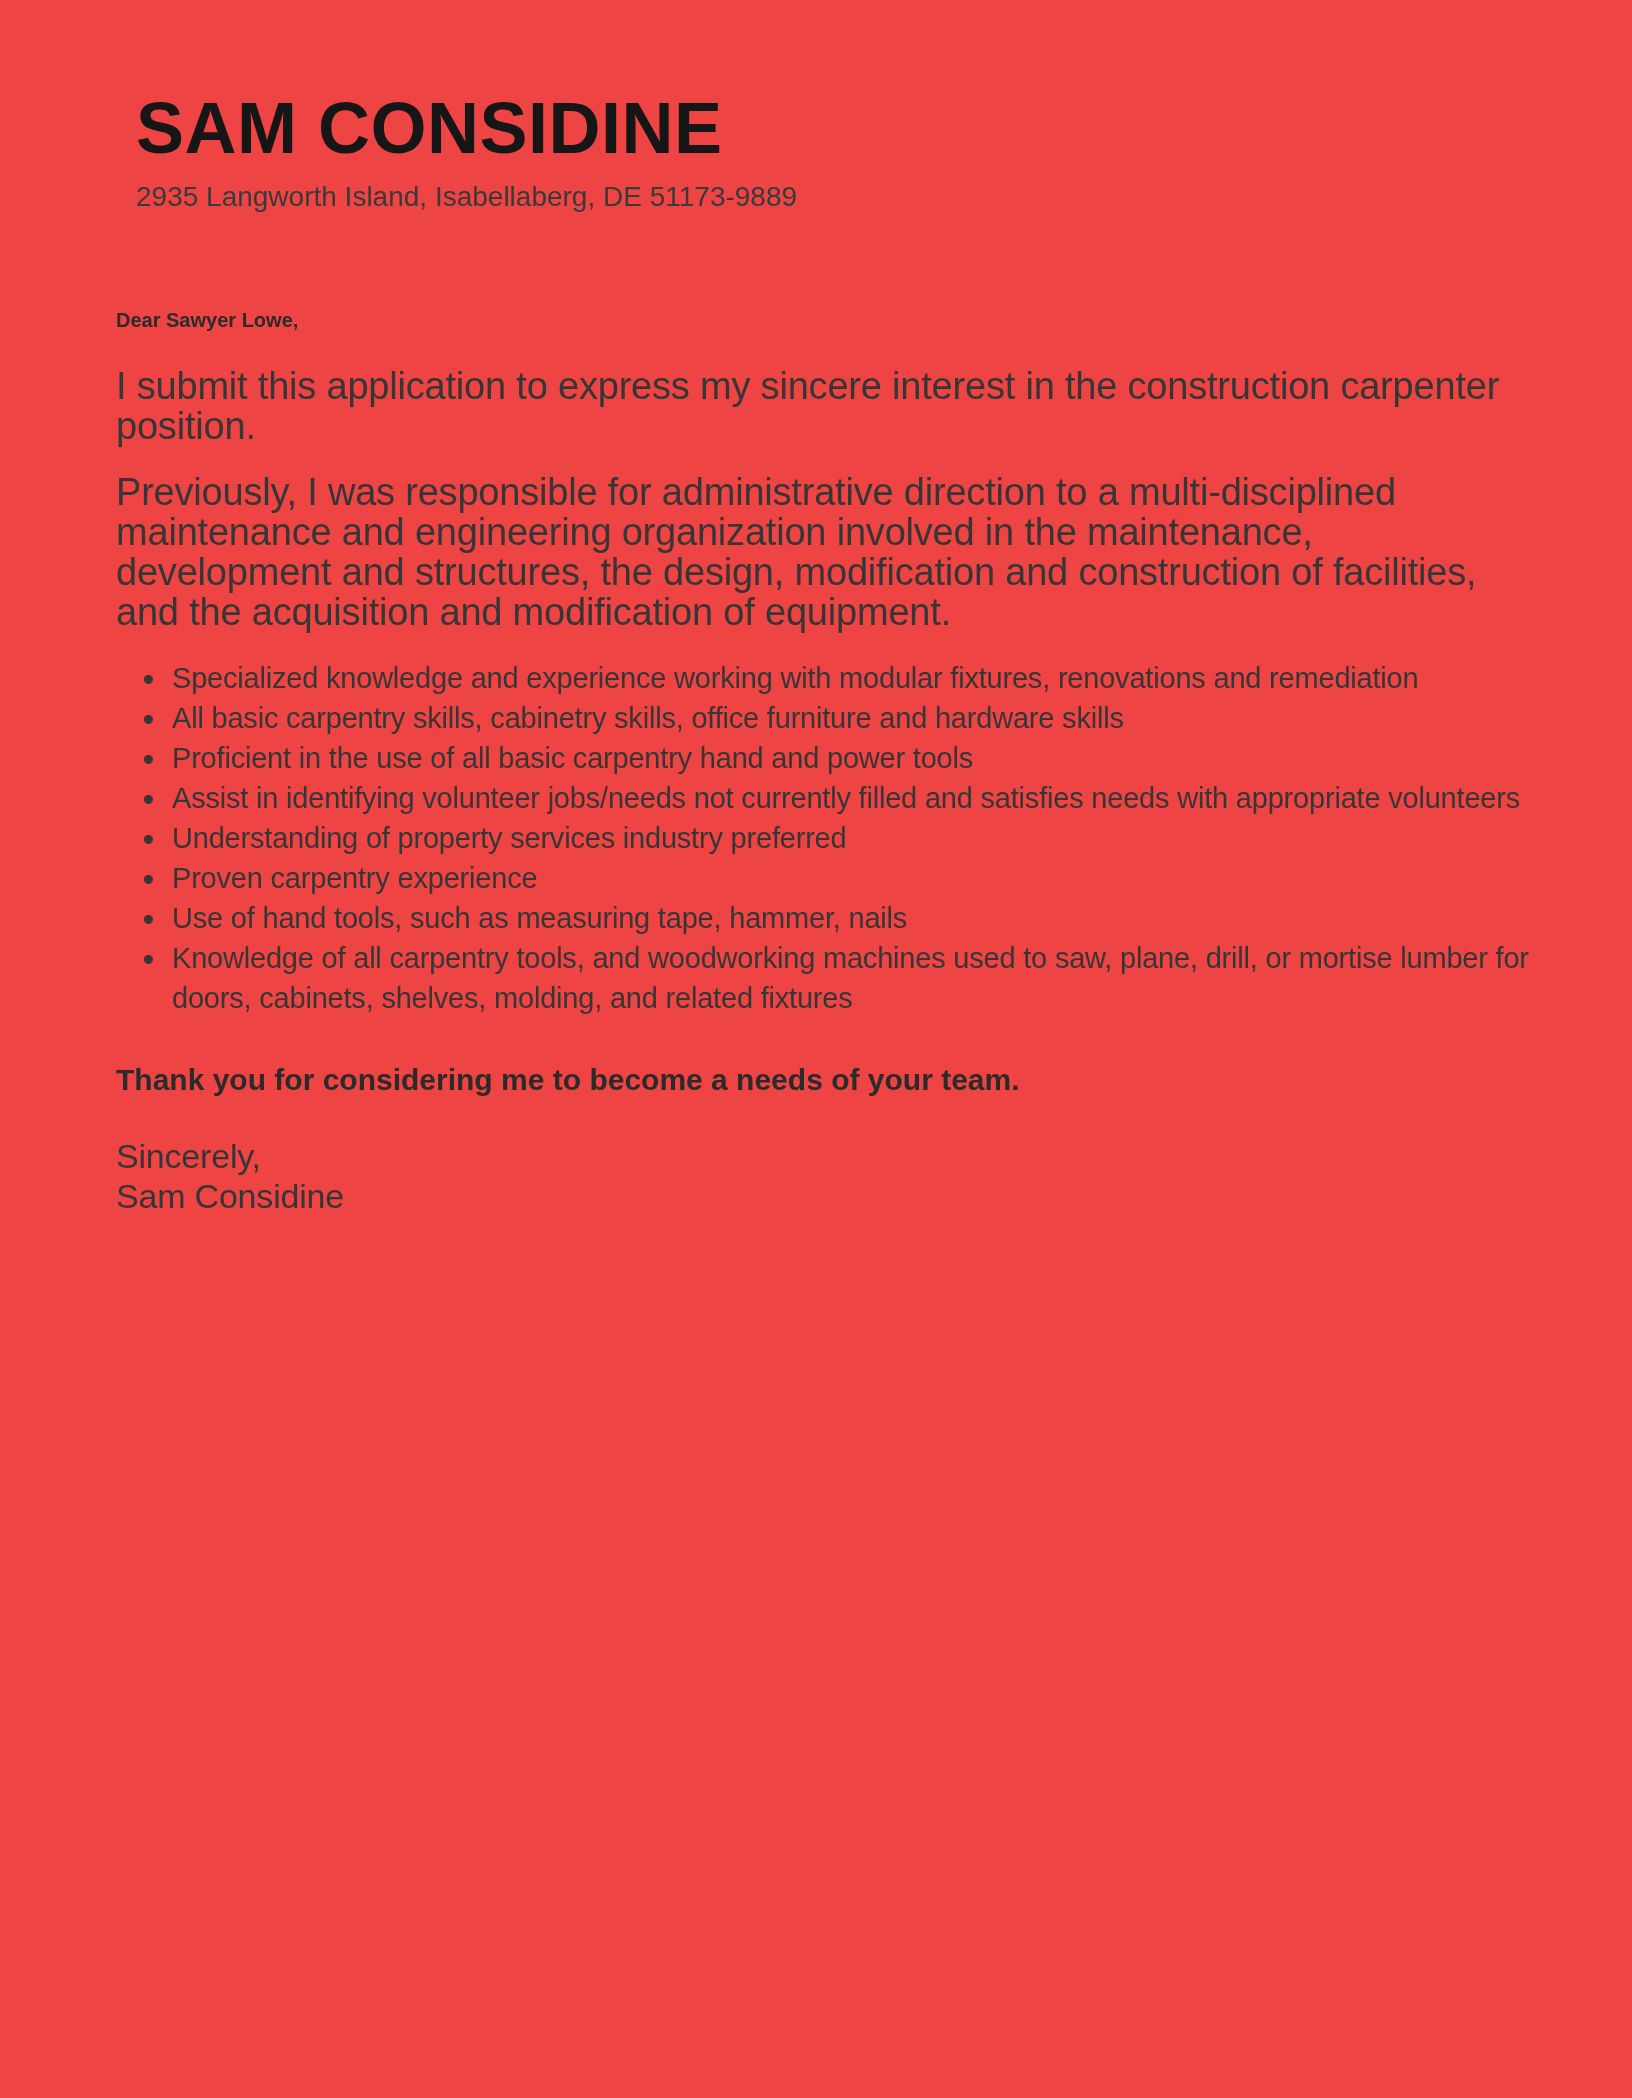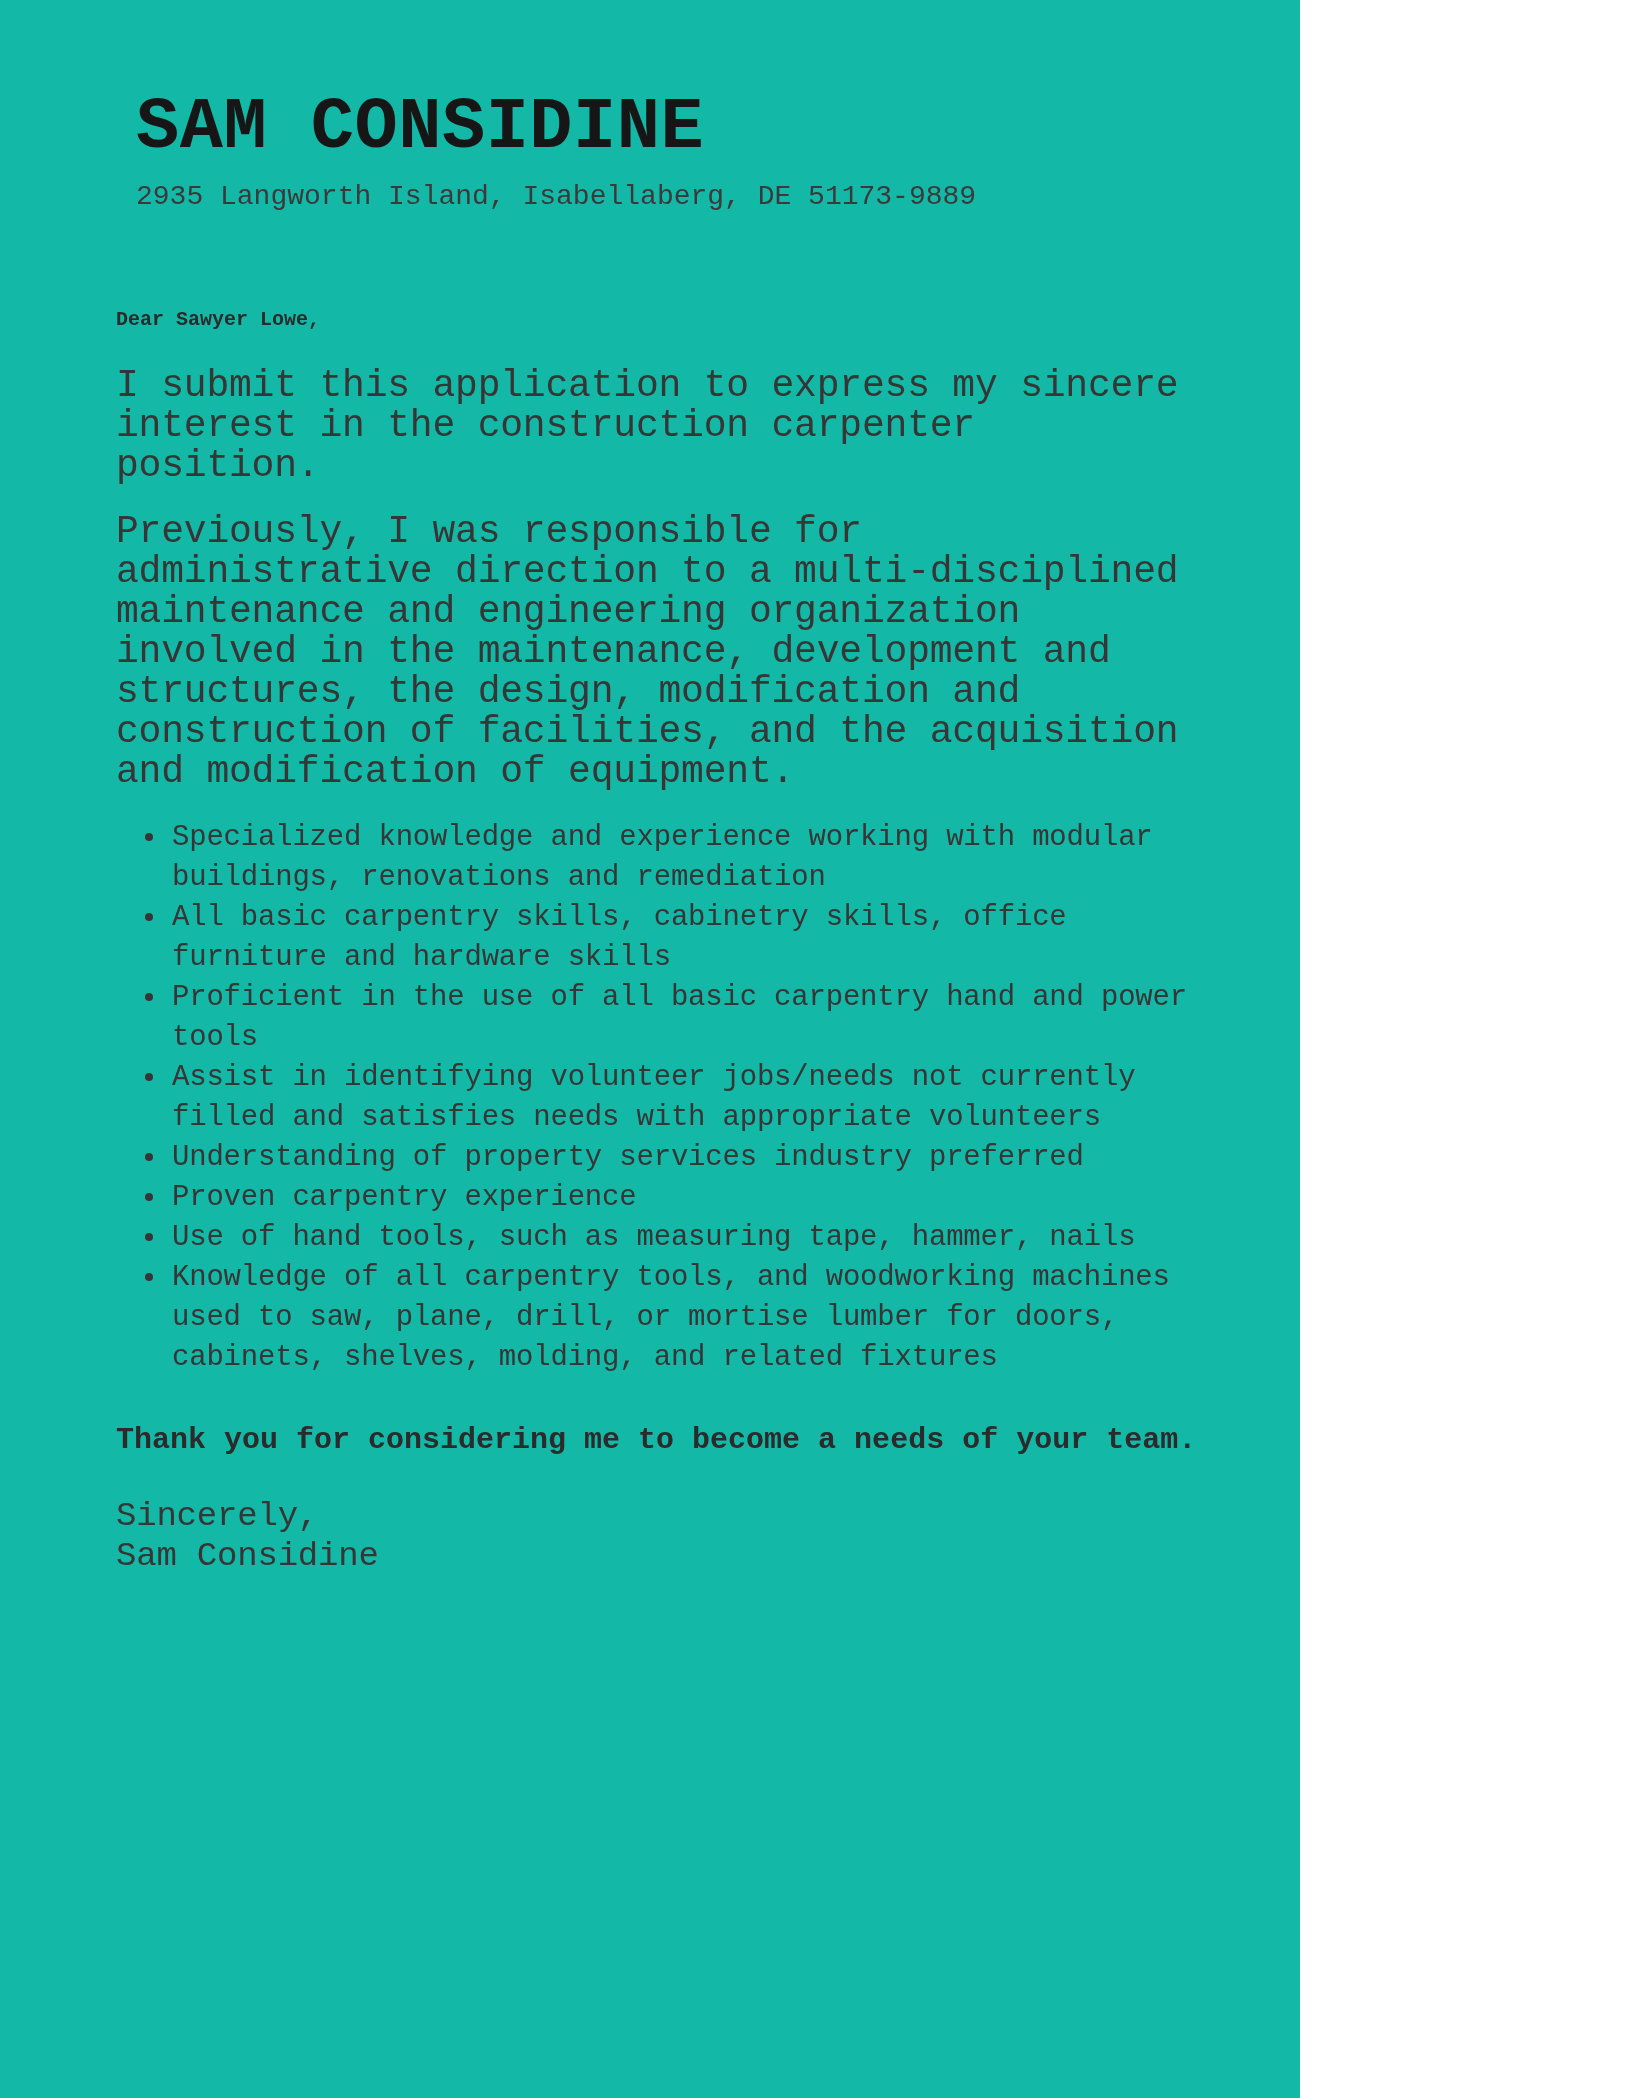--- a/index.html
+++ b/index.html
@@ -2,24 +2,24 @@
 <html><head>
 <meta charset="utf-8">
 <style>
   html, body {
     margin: 0;
     padding: 0;
     background: #ffffff;
   }
   .page {
     position: relative;
-    width: 1300px;
+    width: 1632px;
     height: 2098px;
-    background: #14b8a6;
-    font-family: Liberation Mono, monospace;
+    background: #ef4444;
+    font-family: Liberation Sans, sans-serif;
     color: #363636;
     overflow: hidden;
     box-sizing: border-box;
   }
   .content {
     padding: 88px 100px 0 116px;
     box-sizing: border-box;
   }
   .letter-header {
     padding-left: 20px;
@@ -93,21 +93,21 @@
     </div>
 
     <div class="greeting">Dear Sawyer Lowe,</div>
 
     <p class="para">I submit this application to express my sincere interest in the construction carpenter position.</p>
 
     <p class="para">Previously, I was responsible for administrative direction to a multi-disciplined maintenance and engineering organization involved in the maintenance, development and structures, the design, modification and construction of facilities, and the acquisition and modification of equipment.</p>
 
 
     <ul class="requirements">
-      <li>Specialized knowledge and experience working with modular buildings, renovations and remediation</li>
+      <li>Specialized knowledge and experience working with modular fixtures, renovations and remediation</li>
       <li>All basic carpentry skills, cabinetry skills, office furniture and hardware skills</li>
       <li>Proficient in the use of all basic carpentry hand and power tools</li>
       <li>Assist in identifying volunteer jobs/needs not currently filled and satisfies needs with appropriate volunteers</li>
       <li>Understanding of property services industry preferred</li>
       <li>Proven carpentry experience</li>
       <li>Use of hand tools, such as measuring tape, hammer, nails</li>
       <li>Knowledge of all carpentry tools, and woodworking machines used to saw, plane, drill, or mortise lumber for doors, cabinets, shelves, molding, and related fixtures</li>
     </ul>
 
     <p class="closing-statement">Thank you for considering me to become a needs of your team.</p>

